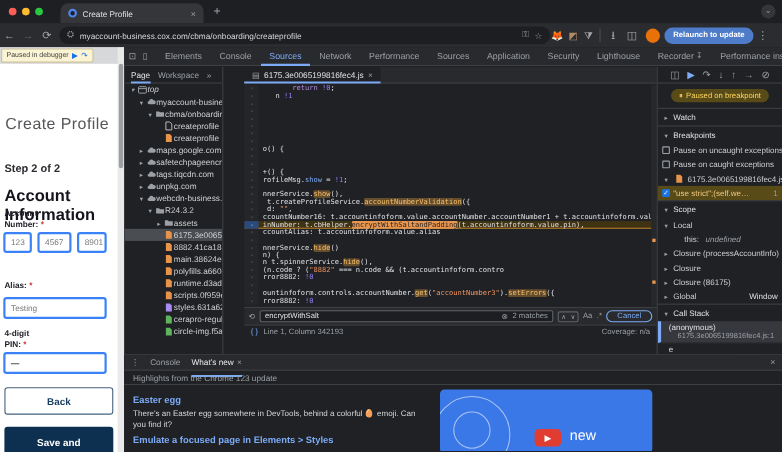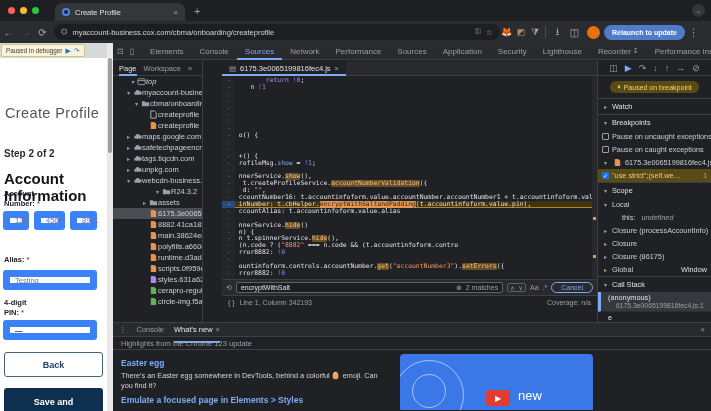--- a/index.html
+++ b/index.html
@@ -34,21 +34,21 @@
   .page { position:absolute; left:0; top:43px; width:113px; height:368px; background:#fff; overflow:hidden; }
   .page-head { position:absolute; left:0; top:0; width:113px; height:15px; background:#d7d8da; }
   .paused-pill { position:absolute; left:1px; top:1px; height:13px; background:#faf4d5; border:1px solid #cdc49c;
                  border-radius:2px; display:flex; align-items:center; gap:3px; padding:0 4px; font-size:6.3px; color:#3c3c3c; white-space:nowrap; }
   .paused-pill .ic { color:#1a73e8; font-size:7px; }
   .pg-title { position:absolute; left:0; top:62px; width:104px; text-align:center; font-size:14.5px; color:#56565a; letter-spacing:.4px; }
   .pg-step { position:absolute; left:4px; top:105px; font-size:10px; font-weight:bold; color:#2b2b31; }
   .pg-sect { position:absolute; left:4px; top:127px; font-size:15px; font-weight:bold; color:#14141c; }
   .pg-label { font-size:7.5px; font-weight:bold; color:#22222b; line-height:1.3; }
   .req { color:#d13434; }
-  .pg-input { border:7px solid #3b82f6; border-radius:3px; background:#fff; color:#77787c; font-size:7.5px;
+  .pg-input { border:2px solid #3b82f6; border-radius:3px; background:#fff; color:#77787c; font-size:7.5px;
               display:flex; align-items:center; padding:0 5px; }
   .btn-back { position:absolute; left:4px; top:309px; width:99px; height:25px; background:#fff; border:1px solid #45627e;
               border-radius:3px; color:#1c4164; font-size:9px; font-weight:bold; display:flex; align-items:center; justify-content:center; }
   .btn-save { position:absolute; left:4px; top:345px; width:99px; height:28px; background:#0d3050;
               border-radius:3px; color:#fff; font-size:9px; font-weight:bold; display:flex; align-items:center; justify-content:center; }
   .pg-scroll { position:absolute; right:0; top:0; width:6px; height:368px; background:#e9e9ea; }
   .pg-thumb { position:absolute; right:1px; top:15px; width:4px; height:95px; background:#9d9ea1; border-radius:2px; }
 
   
   .devtools { position:absolute; left:113px; top:43px; width:598px; height:368px; background:#202124; color:#dfe1e5; }
@@ -242,21 +242,21 @@
     </div>
 
     <div class="nav-pane">
       <div class="nav-head">
         <span class="active">Page</span>
         <span>Workspace</span>
         <span>»</span>
         <span style="margin-left:auto">⋮</span>
       </div>
       <div class="tree">
-          <div class="trow" style="padding-left: 16px; font-style: italic;">
+          <div class="trow" style="padding-left: 4px; font-style: italic;">
             <span class="chev">▾</span>
             <span class="ticon">
               <svg viewBox="0 0 10 10">
                 <rect x="1" y="2" width="8" height="6.5" rx="1" fill="none" stroke="#9aa0a6"></rect>
                 <line x1="1" y1="4" x2="9" y2="4" stroke="#9aa0a6"></line>
               </svg>
             </span>
             <span>top</span>
           </div>
           <div class="trow" style="padding-left: 12px;">
@@ -333,21 +333,21 @@
           </div>
           <div class="trow" style="padding-left: 12px;">
             <span class="chev">▾</span>
             <span class="ticon">
               <svg viewBox="0 0 10 10">
                 <path d="M8 7.5H3a1.6 1.6 0 0 1-.2-3.2 2.3 2.3 0 0 1 4.4-.7A1.9 1.9 0 0 1 8 7.5z" fill="#9aa0a6"></path>
               </svg>
             </span>
             <span>webcdn-business.cox.com</span>
           </div>
-          <div class="trow" style="padding-left: 20px; margin-left: 21px;">
+          <div class="trow" style="padding-left: 20px;">
             <span class="chev">▾</span>
             <span class="ticon">
               <svg viewBox="0 0 10 10">
                 <path d="M1 2.5h3l.9 1h4.1v4.5H1z" fill="#9aa0a6"></path>
               </svg>
             </span>
             <span>R24.3.2</span>
           </div>
           <div class="trow" style="padding-left: 28px;">
             <span class="chev">▸</span>

